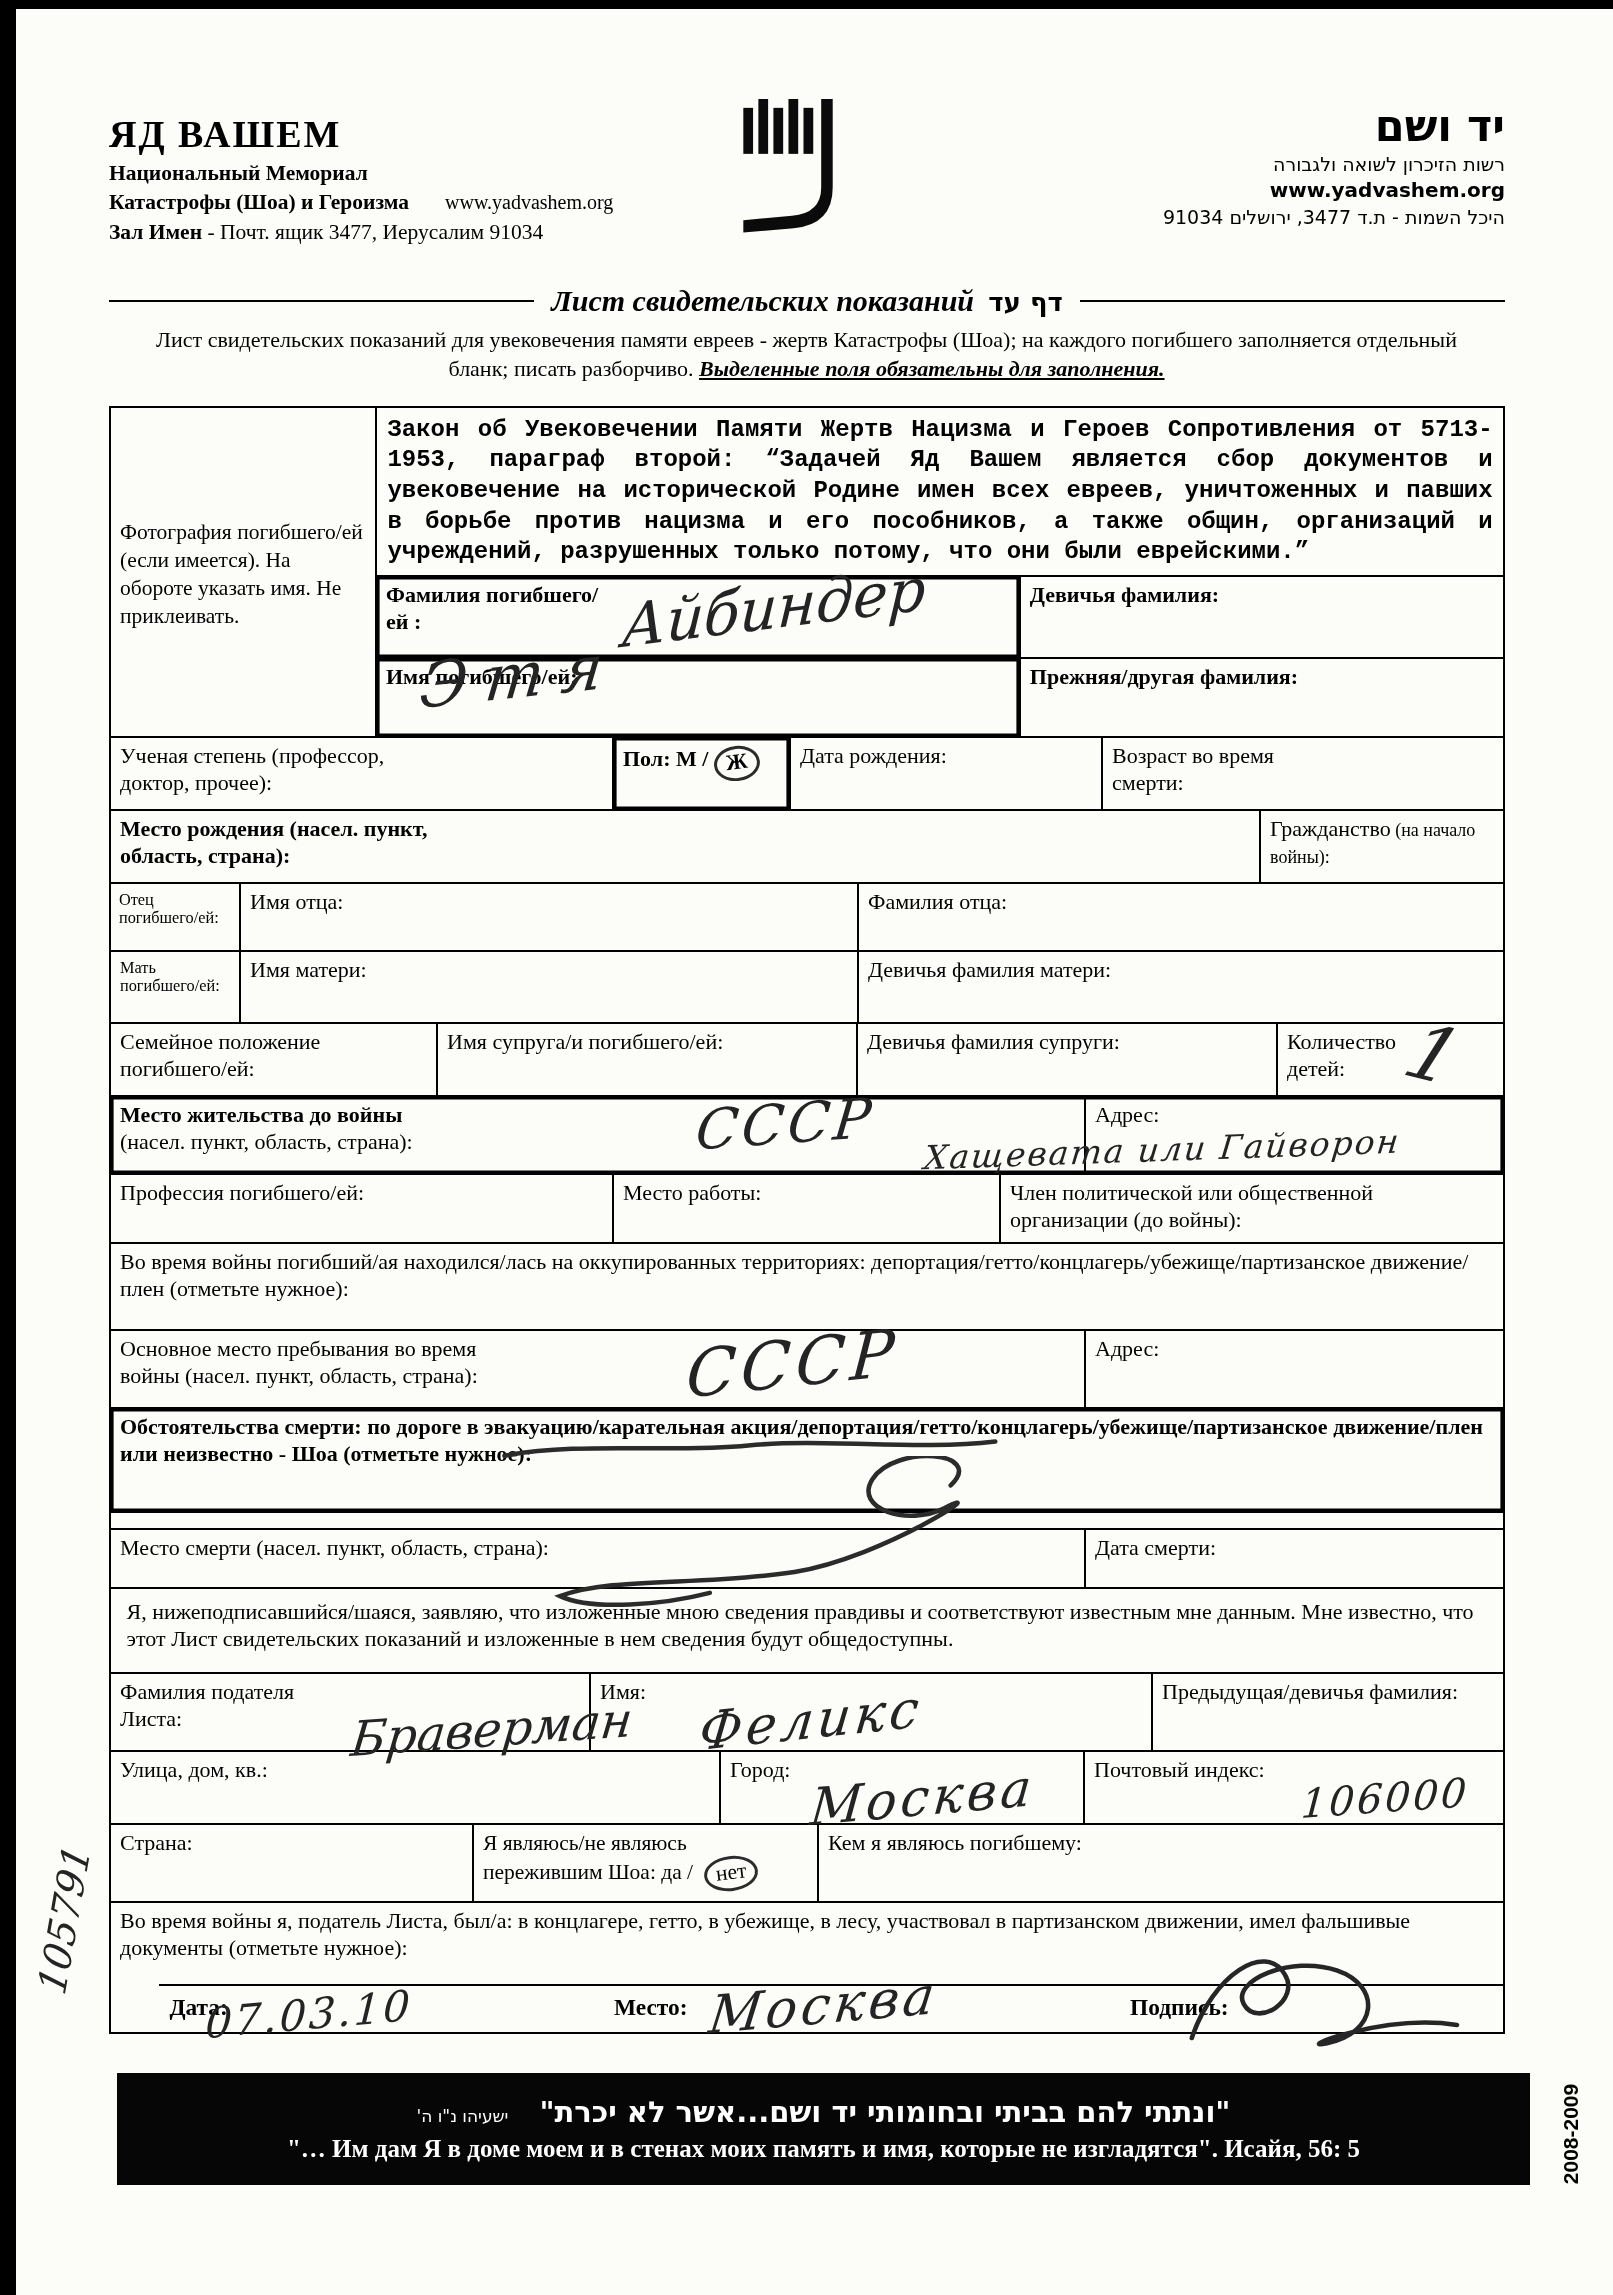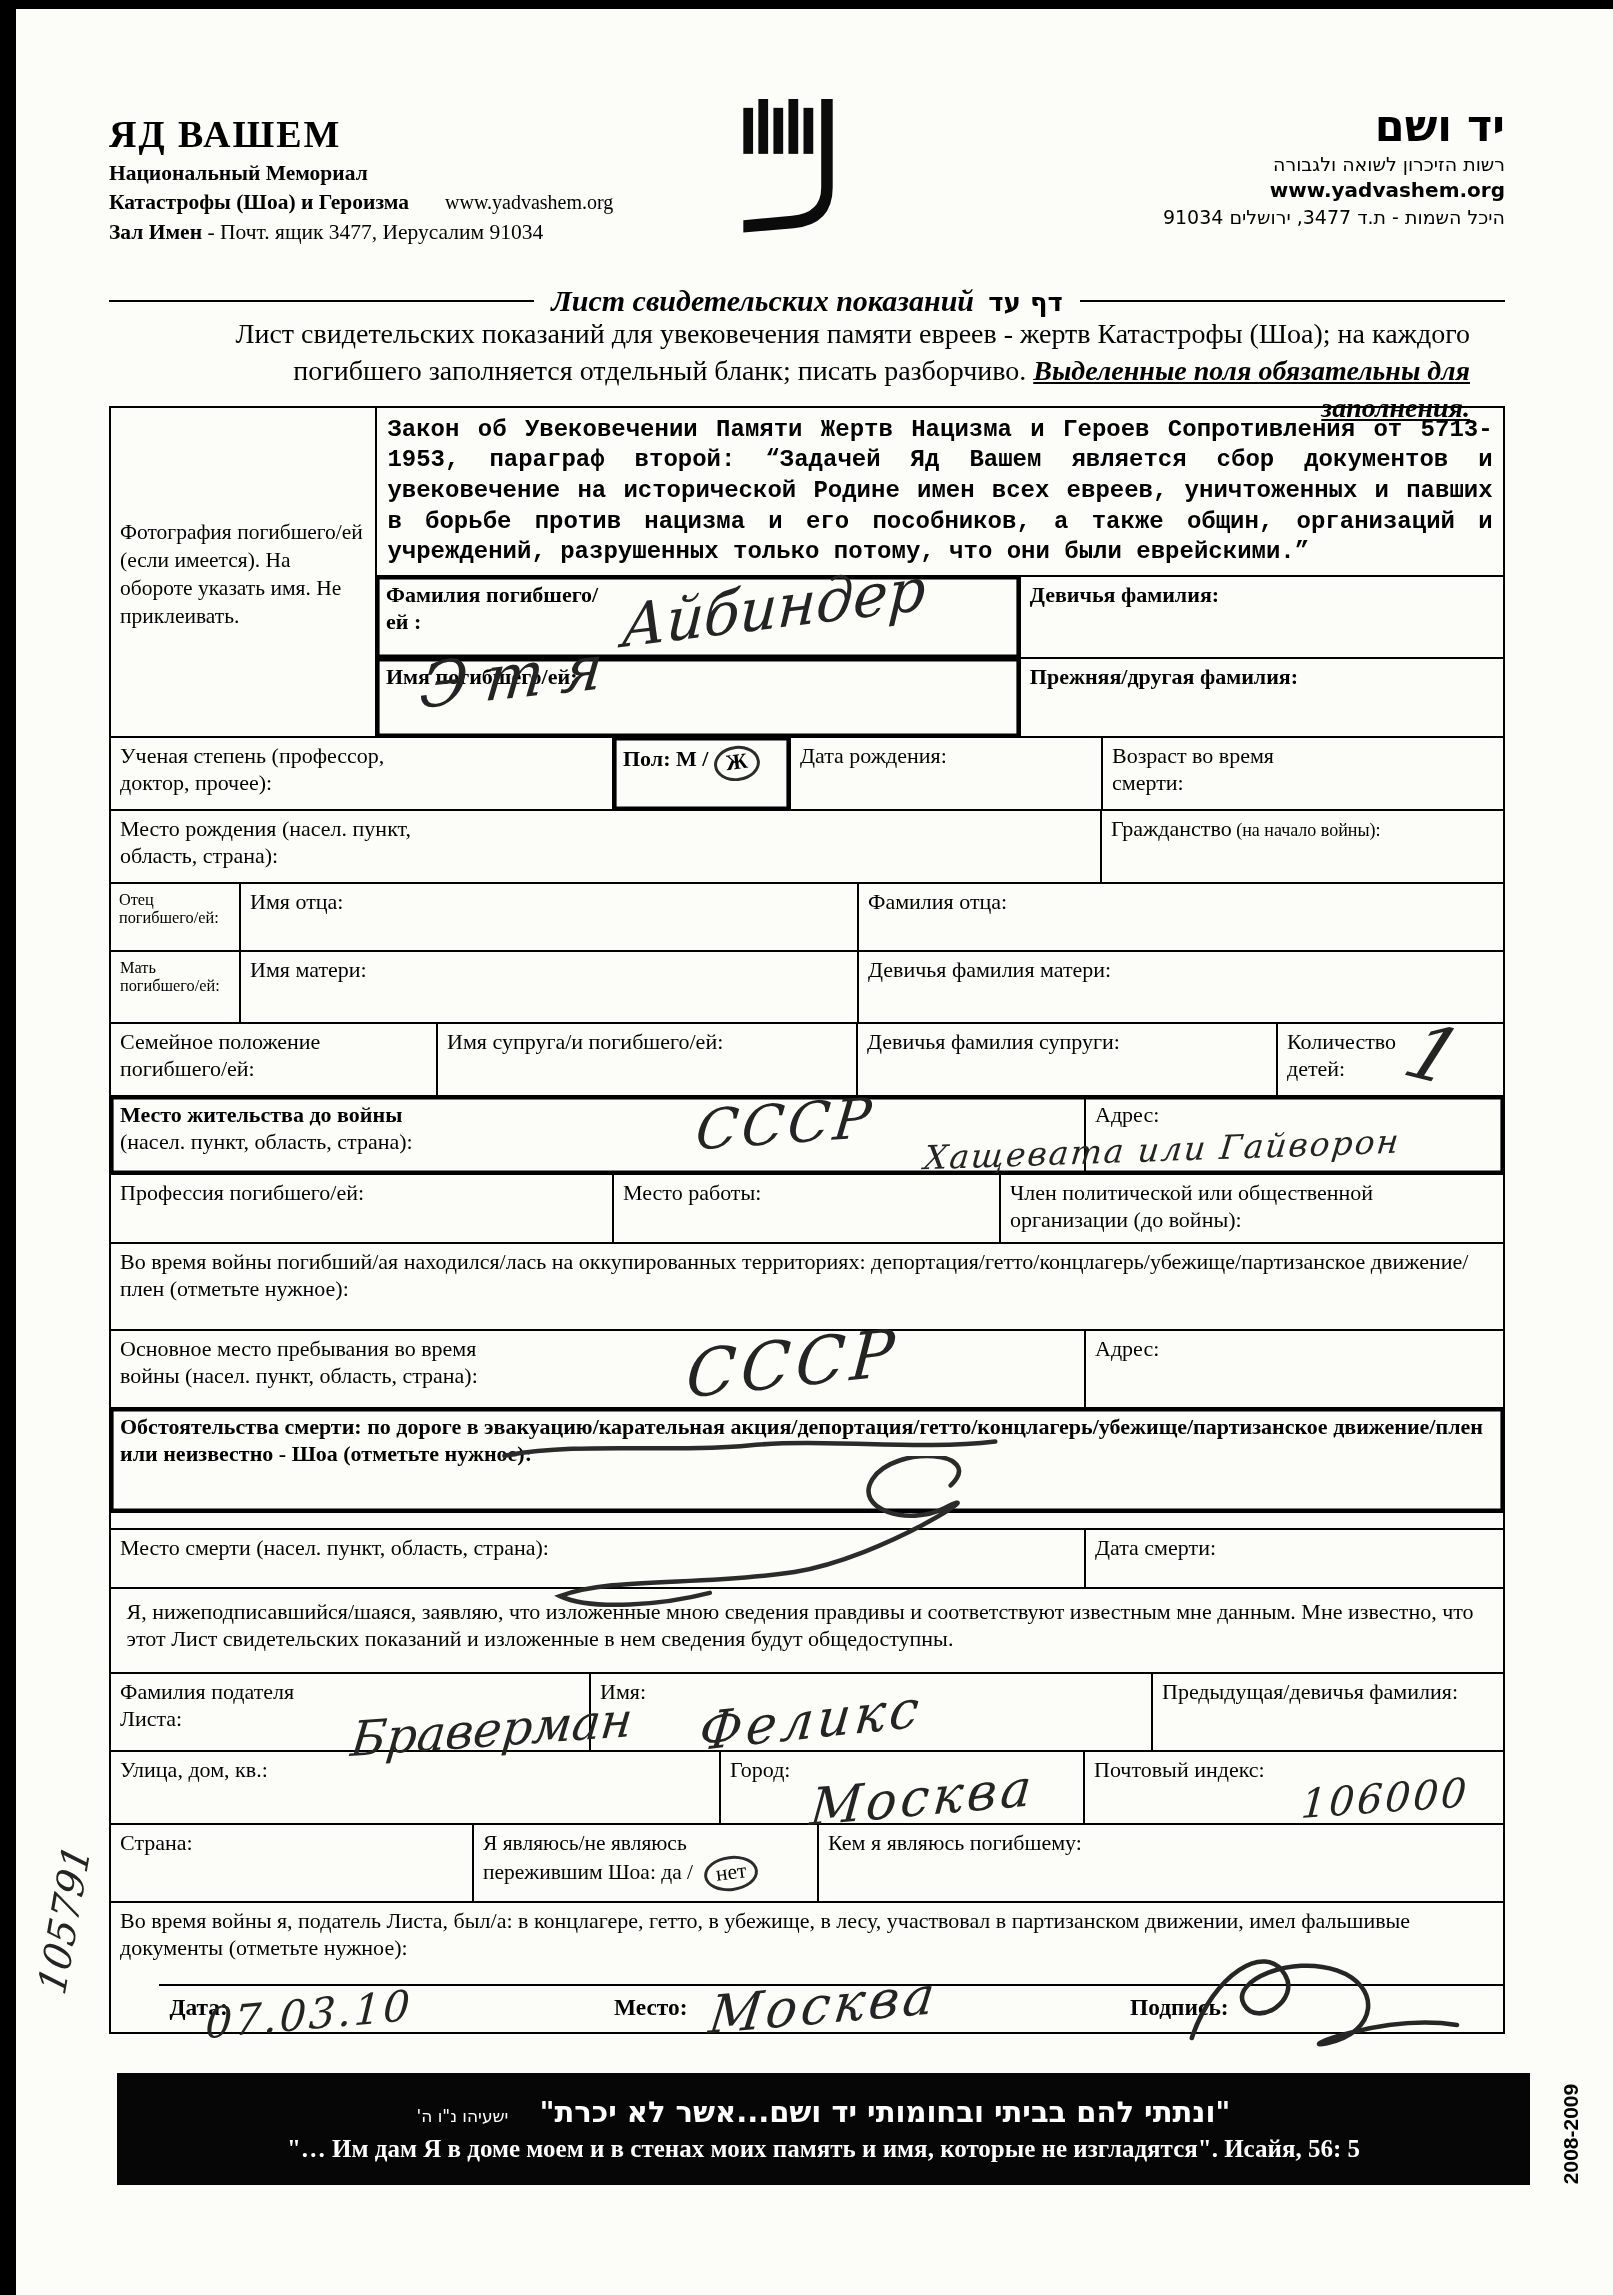--- a/index.html
+++ b/index.html
@@ -20,21 +20,21 @@
                 font-family:"DejaVu Sans",sans-serif;}
   .he-title{font-size:43px;font-weight:bold;line-height:1.05;}
   .he-line{font-size:19px;margin-top:3.9px;}
   .he-url{font-size:20px;font-weight:bold;margin-top:2.6px;}
 
   
   .title-row{position:absolute;left:109px;top:284px;width:1396px;display:flex;align-items:center;gap:17px;}
   .title-rule{flex:1;border-top:2px solid #000;}
   .title-text{font-size:30px;font-weight:bold;font-style:italic;white-space:nowrap;}
   .title-he{font-style:normal;font-family:"DejaVu Sans",sans-serif;font-size:26px;margin-left:14.3px;font-weight:bold;}
-  .intro{position:absolute;left:143px;top:316px;width:1327px;text-align:right;font-size:28px;line-height:1.32;}
+  .intro{position:absolute;left:143px;top:325px;width:1327px;text-align:center;font-size:22px;line-height:1.32;}
   .mandatory{font-weight:bold;font-style:italic;text-decoration:underline;}
 
   
   .form{position:absolute;left:109px;top:406px;width:1396px;border:2.6px solid #000;box-sizing:border-box;background:transparent;}
   .frow{display:flex;border-top:2px solid #000;box-sizing:border-box;align-items:stretch;}
   .frow.first{border-top:none;}
   .fcell{border-left:2px solid #000;padding:5.2px 9px;font-size:22px;line-height:1.22;box-sizing:border-box;}
   .fcell.cfirst{border-left:none;}
   .b{font-weight:bold;}
   .blk{display:block;}
@@ -139,21 +139,21 @@
       <div class="fcell cfirst" style="width:501px;"><span class="wrapcap" style="max-width:325px;">Ученая степень (профессор, доктор, прочее):</span></div>
       <div class="fcell hilite sexcell" style="width:177px;">
           <span class="b">Пол: М / </span>
           <span class="b ink-circle">Ж</span>
         </div>
       <div class="fcell" style="width:312px;"><span>Дата рождения:</span></div>
       <div class="fcell" style="flex:1;"><span class="wrapcap" style="max-width:195px;">Возраст во время смерти:</span></div>
     </div>
 
     <div class="frow" style="min-height:73px;">
-      <div class="fcell cfirst" style="width:989px;"><span class="wrapcap" style="max-width:338px;">Место рождения (насел. пункт, область, страна):</span></div>
+      <div class="fcell cfirst" style="width:1148px;font-weight:bold;"><span class="wrapcap" style="max-width:338px;">Место рождения (насел. пункт, область, страна):</span></div>
       <div class="fcell" style="flex:1;"><span>Гражданство</span><span class="small-note"> (на начало войны):</span></div>
     </div>
 
     <div class="frow" style="min-height:68px;">
       <div class="fcell cfirst side" style="width:128px;padding-left:8px;"><span>Отец погибшего/ей:</span></div>
       <div class="fcell" style="width:618px;"><span>Имя отца:</span></div>
       <div class="fcell" style="flex:1;"><span>Фамилия отца:</span></div>
     </div>
 
     <div class="frow" style="min-height:72px;">

